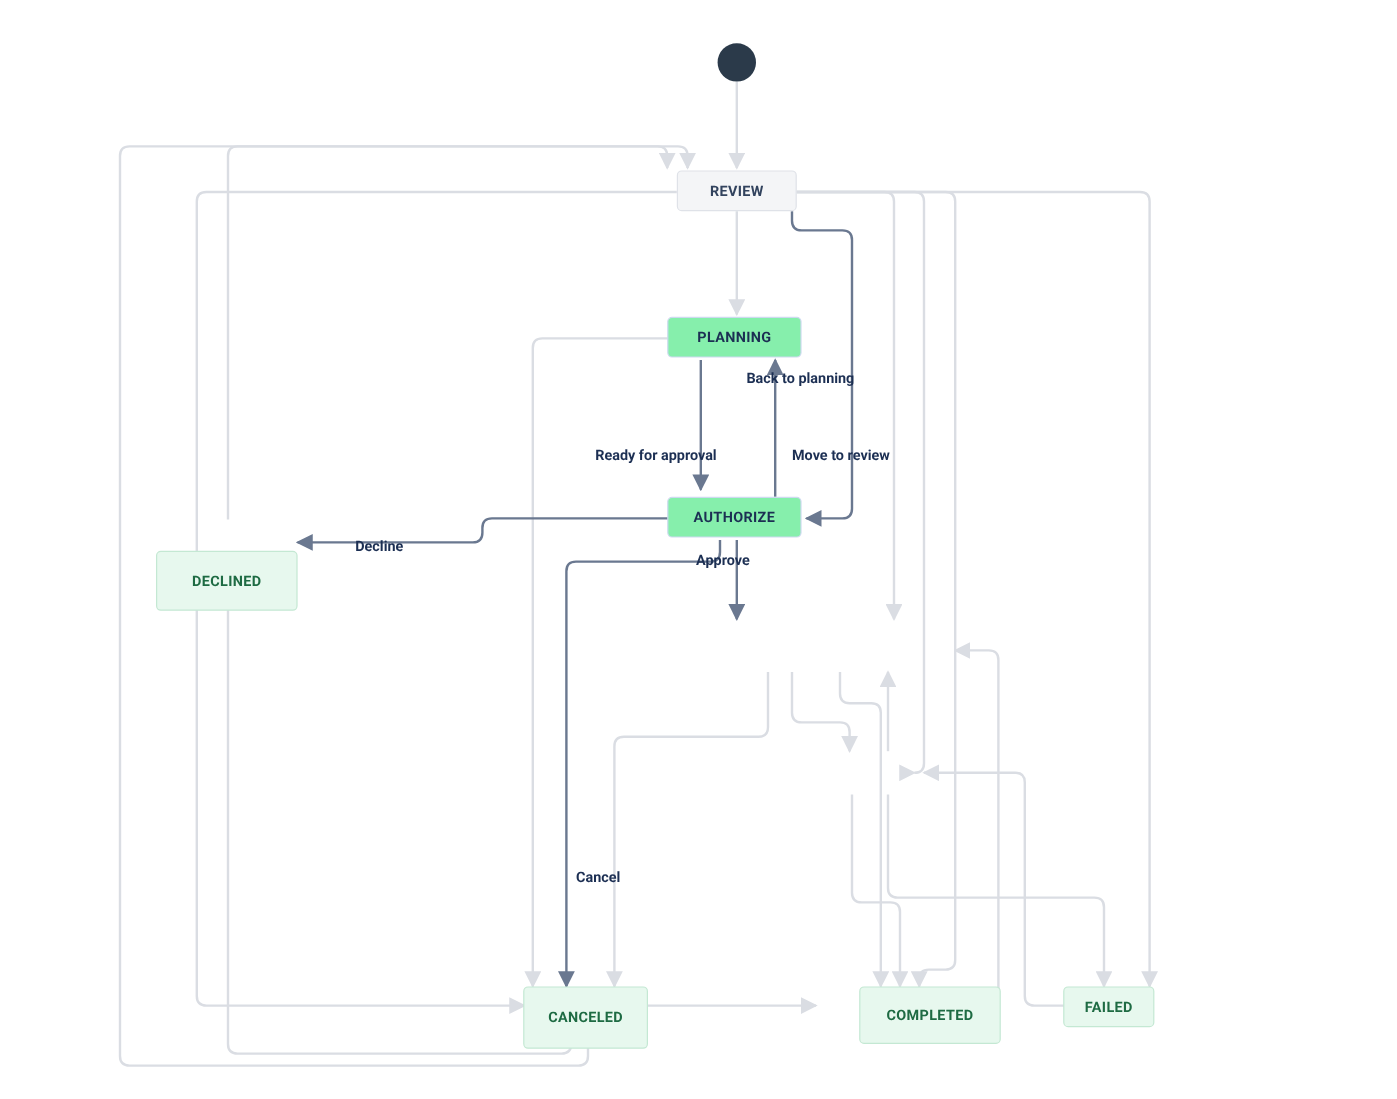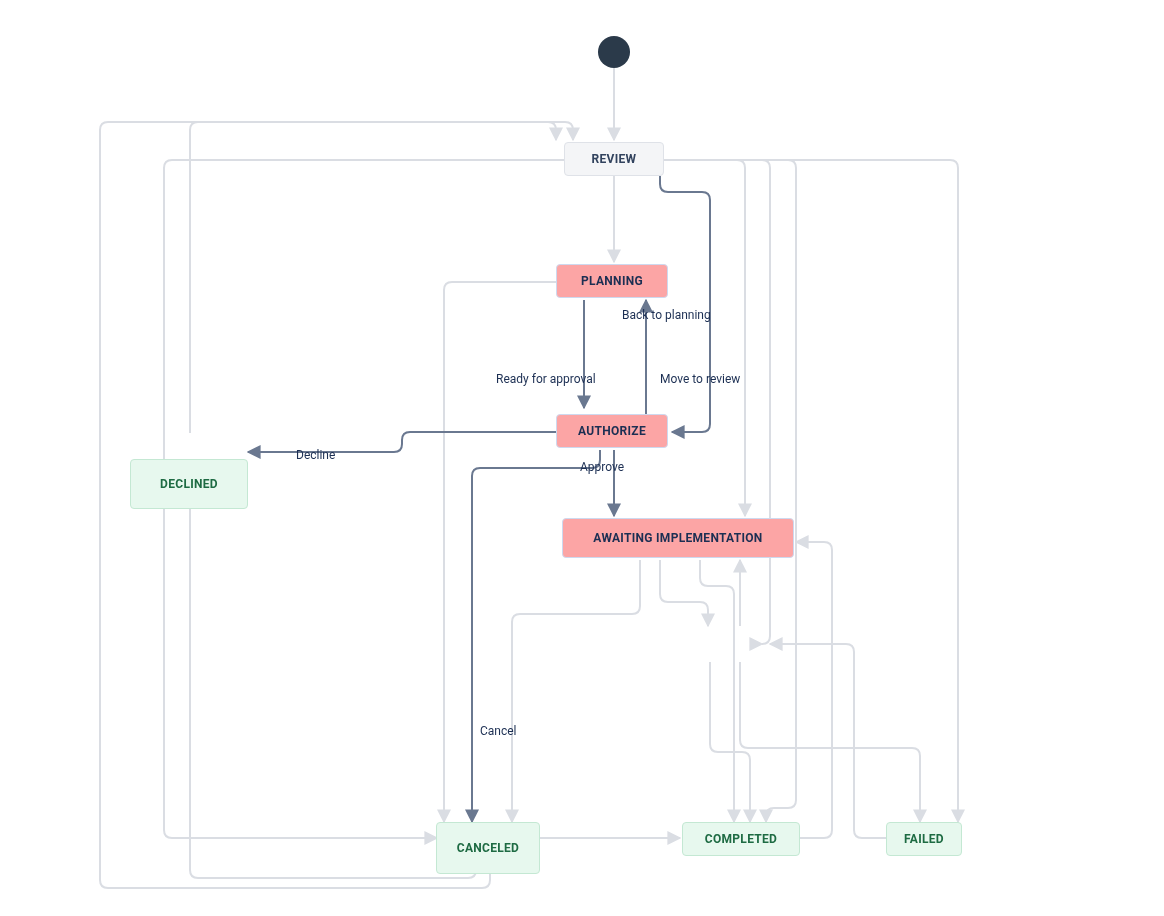--- a/index.html
+++ b/index.html
@@ -6,24 +6,24 @@
   .canvas{position:relative;width:1164px;height:916px;}
   svg.edges{position:absolute;left:0;top:0;}
   .node{
     position:absolute;
     display:flex;align-items:center;justify-content:center;
     font-size:12px;font-weight:700;letter-spacing:.3px;
     border-radius:4px;border:1px solid;box-sizing:border-box;
     padding:0 14px;white-space:nowrap;user-select:none;
   }
   .n-grey{background:#f4f5f7;border-color:#dfe2e8;color:#32435e;}
-  .n-blue{background:#fca5a5;border-color:#cdd9ef;color:#1c2f53;}
+  .n-blue{background:#86efac;border-color:#cdd9ef;color:#1c2f53;}
   .n-green{background:#e7f8ee;border-color:#c4e8d3;color:#1e6b43;}
   .start{position:absolute;width:32px;height:32px;border-radius:50%;background:#2b3a4a;}
-  .lbl{position:absolute;font-size:12px;font-weight:400;color:#1c2f53;white-space:nowrap;}
+  .lbl{position:absolute;font-size:12px;font-weight:700;color:#1c2f53;white-space:nowrap;}
 </style>
 </head>
 <body>
 
 <div class="canvas">
 
   <svg class="edges" width="1164" height="916">
     <defs>
       <marker id="arL" viewBox="0 0 10 10" refX="9" refY="5" markerWidth="7" markerHeight="7" orient="auto-start-reverse">
         <path d="M0,0 L10,5 L0,10 z" fill="#dadde3"></path>
@@ -102,26 +102,25 @@
   <div class="start" style="left:598px;top:36px"></div>
 
   <div class="node n-grey" style="left:564px;top:142px;width:100px;height:34px">REVIEW</div>
 
   <div class="node n-blue" style="left:556px;top:264px;width:112px;height:34px">PLANNING</div>
 
   <div class="node n-blue" style="left:556px;top:414px;width:112px;height:34px">AUTHORIZE</div>
 
   <div class="node n-green" style="left:130px;top:459px;width:118px;height:50px">DECLINED</div>
 
-  <div class="node n-blue" style="left:562px;top:518px;width:232px;height:40px">AWAITING IMPLEMENTATION</div>
 
 
   <div class="node n-green" style="left:436px;top:822px;width:104px;height:52px">CANCELED</div>
 
-  <div class="node n-green" style="left:682px;top:822px;width:118px;height:34px">COMPLETED</div>
+  <div class="node n-green" style="left:716px;top:822px;width:118px;height:48px">COMPLETED</div>
 
   <div class="node n-green" style="left:886px;top:822px;width:76px;height:34px">FAILED</div>
 
   <div class="lbl" style="left:622px;top:308px">Back to planning</div>
 
   <div class="lbl" style="left:496px;top:372px">Ready for approval</div>
 
   <div class="lbl" style="left:660px;top:372px">Move to review</div>
 
   <div class="lbl" style="left:296px;top:448px">Decline</div>

